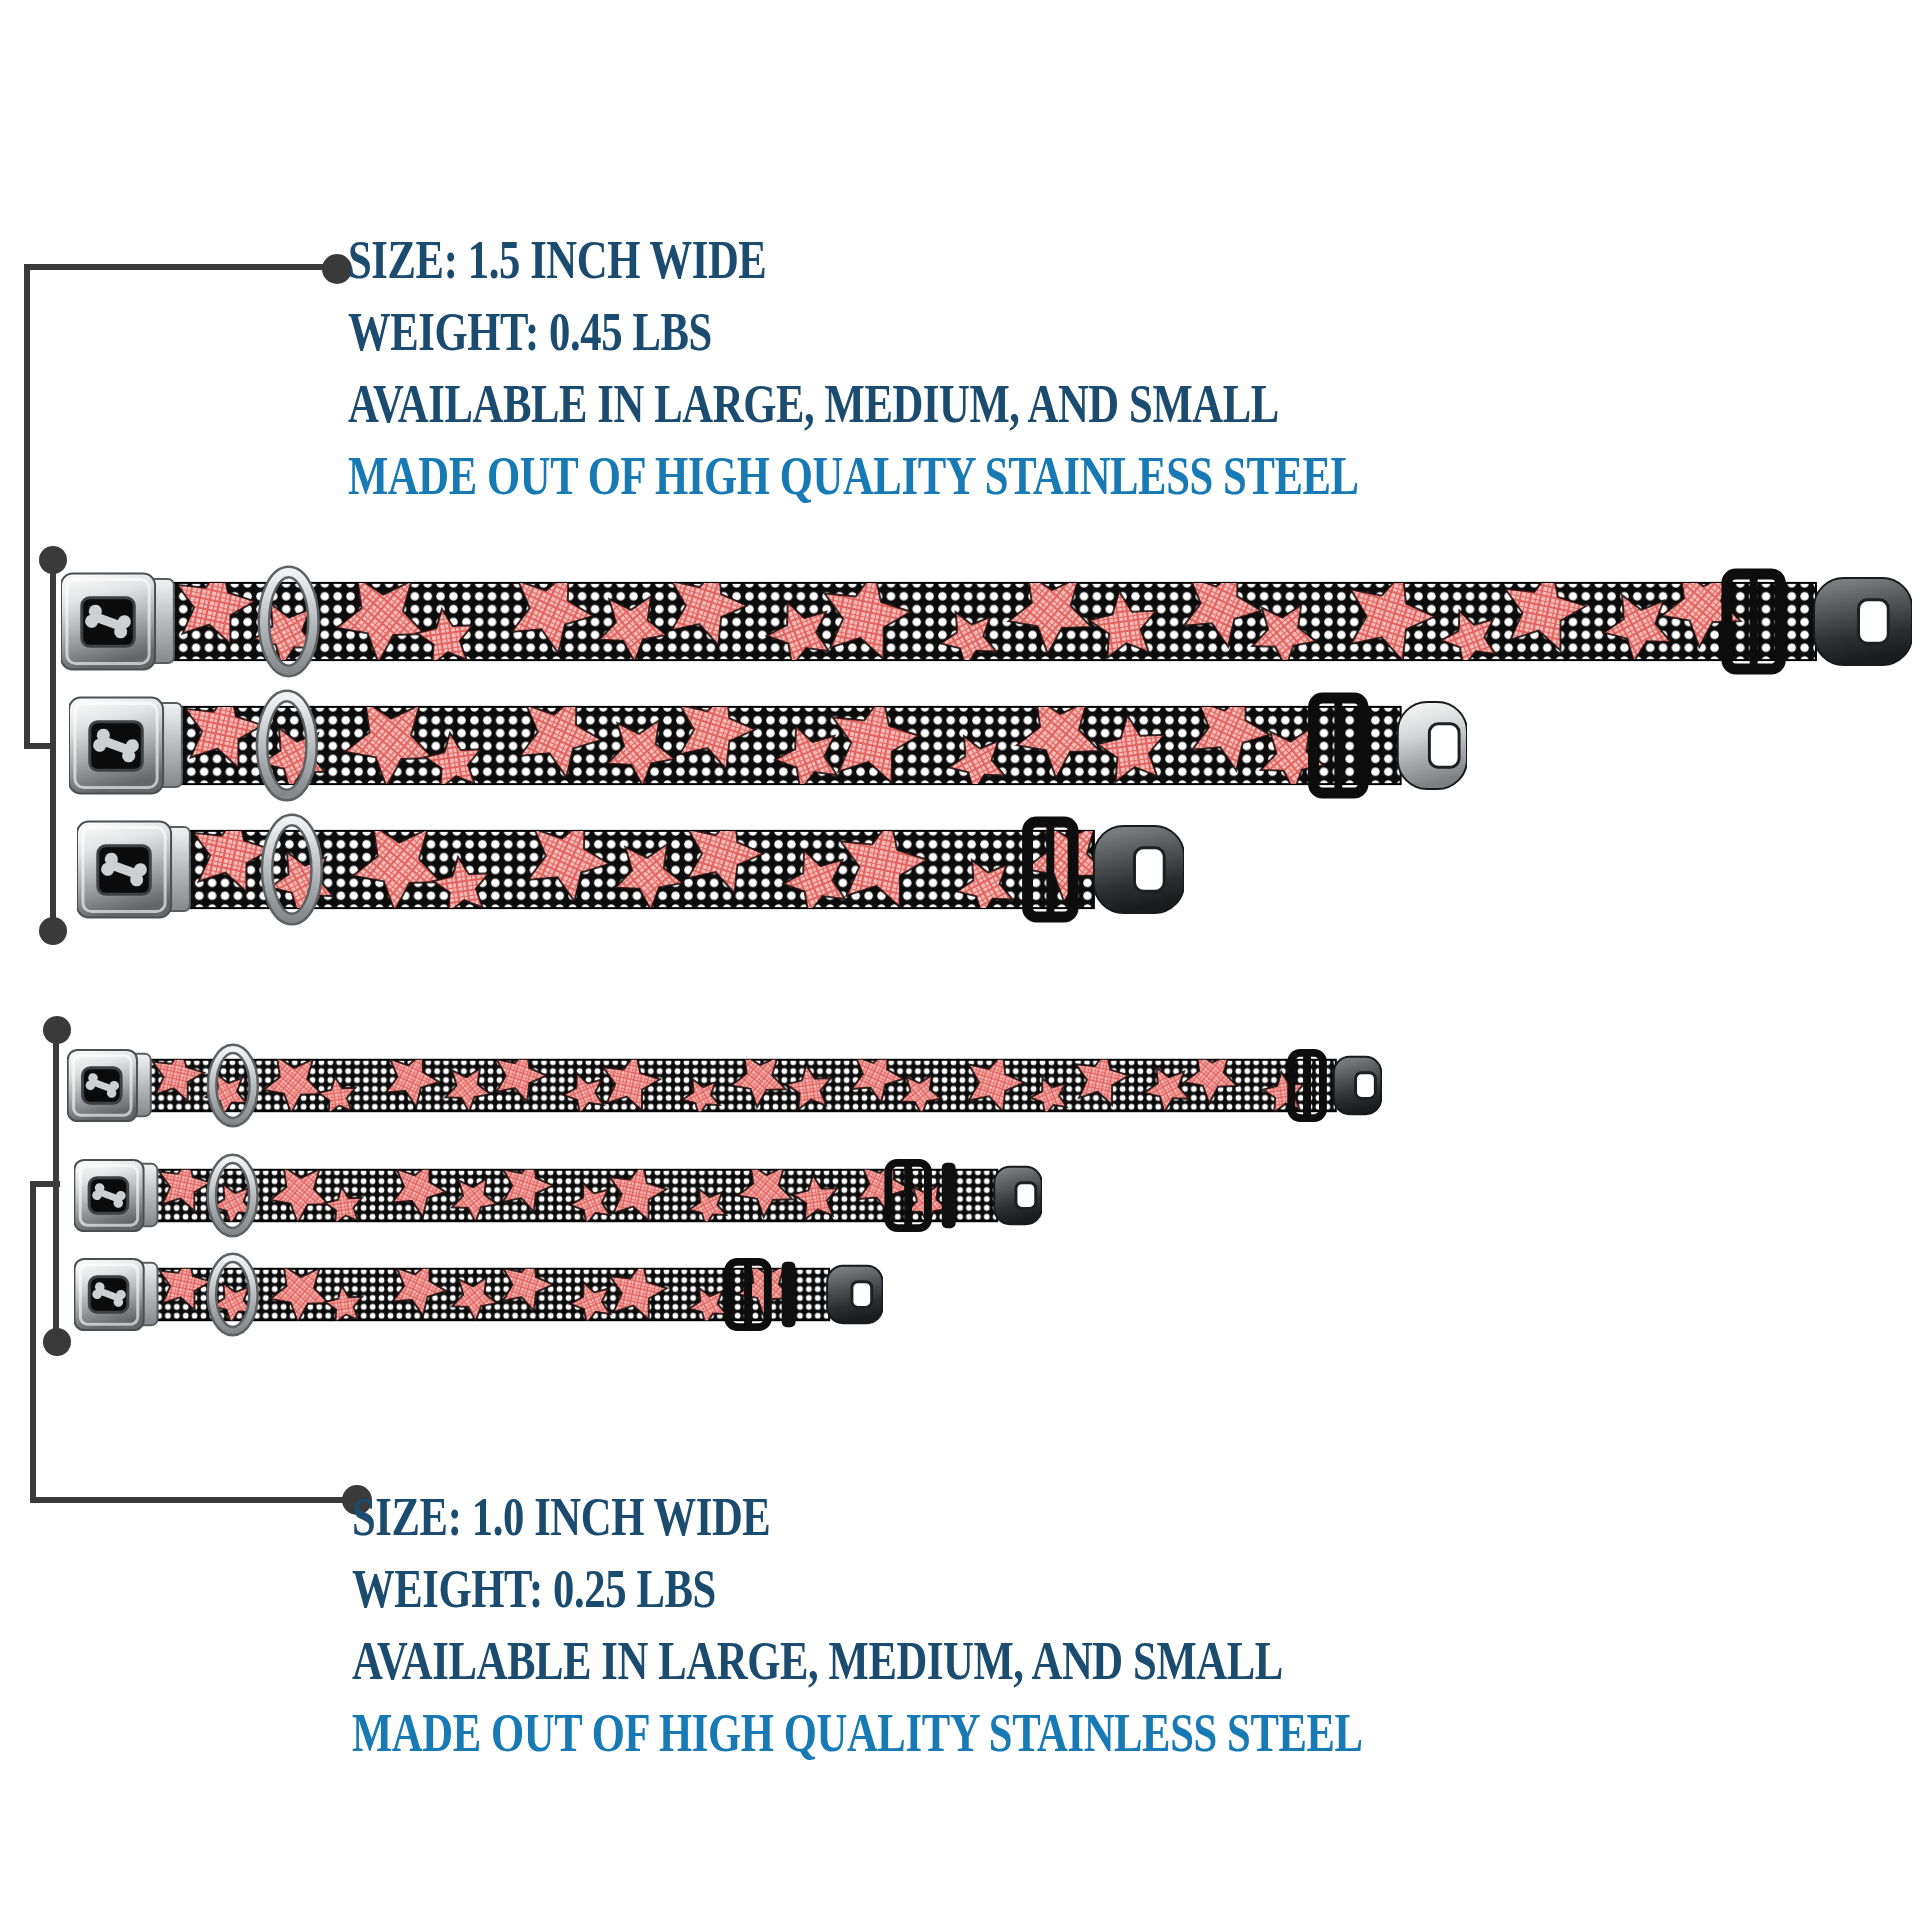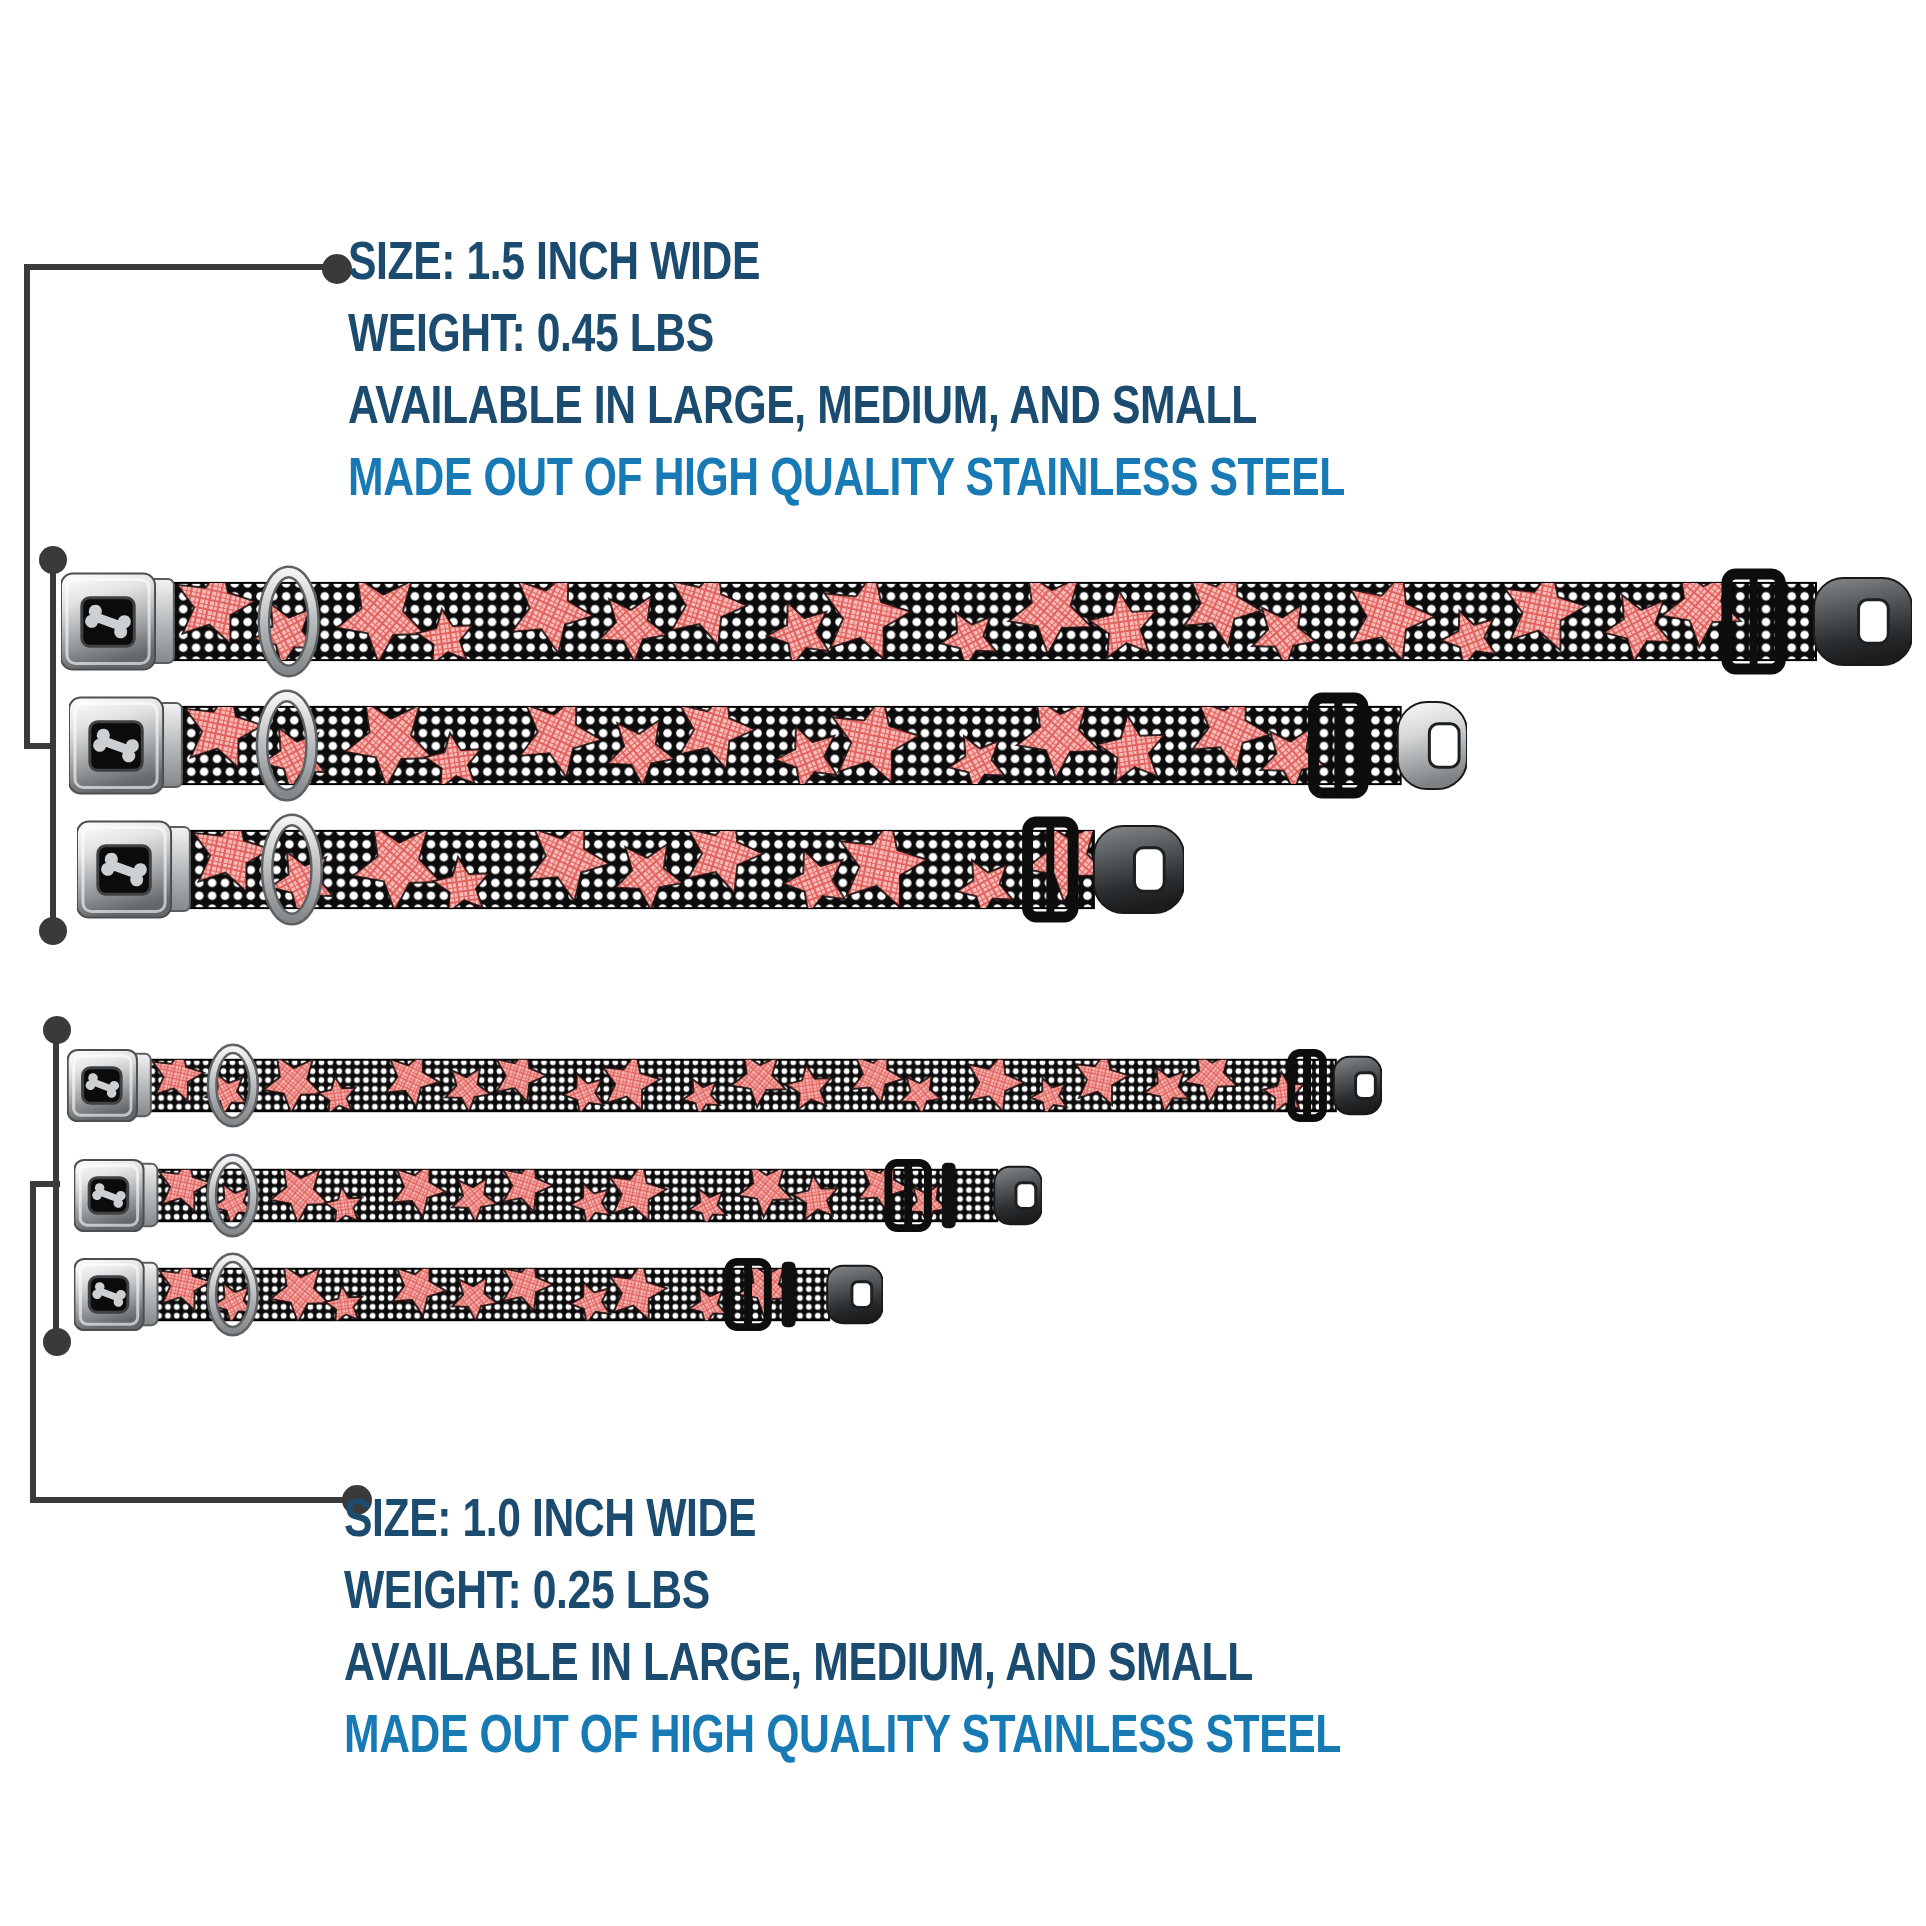--- a/index.html
+++ b/index.html
@@ -1,17 +1,17 @@
 <!DOCTYPE html>
 <html><head>
 <meta charset="utf-8">
 <style>
   html,body{margin:0;padding:0;background:#fff}
   .stage{position:relative;width:1927px;height:1927px;background:#ffffff;overflow:hidden;
-         font-family:Liberation Sans, sans-serif}
+         font-family:Liberation Serif, serif}
   .line{position:absolute;background:#3a3a3a}
   .dot{position:absolute;background:#3a3a3a;border-radius:50%}
   .spec{position:absolute}
   .spec .spec-line{font-weight:700;font-size:54px;line-height:72px;color:#1b4b6e;
          white-space:nowrap;transform:scaleX(.79);transform-origin:0 0;letter-spacing:-0.5px}
   .spec .spec-line.accent{color:#177ab5}
   .collar{position:absolute}
   svg{display:block}
 </style>
 </head>
@@ -35,21 +35,21 @@
   <div class="dot" style="left:43px;top:1328px;width:28px;height:28px"></div>
   <div class="dot" style="left:342px;top:1485px;width:30px;height:30px"></div>
 
   <div class="spec" style="left:348px;top:224px">
     <div class="spec-line">SIZE: 1.5 INCH WIDE</div>
     <div class="spec-line">WEIGHT: 0.45 LBS</div>
     <div class="spec-line">AVAILABLE IN LARGE, MEDIUM, AND SMALL</div>
     <div class="spec-line accent">MADE OUT OF HIGH QUALITY STAINLESS STEEL</div>
   </div>
 
-  <div class="spec" style="left:344px;top:1481px">
+  <div class="spec" style="left:352px;top:1481px">
     <div class="spec-line">SIZE: 1.0 INCH WIDE</div>
     <div class="spec-line">WEIGHT: 0.25 LBS</div>
     <div class="spec-line">AVAILABLE IN LARGE, MEDIUM, AND SMALL</div>
     <div class="spec-line accent">MADE OUT OF HIGH QUALITY STAINLESS STEEL</div>
   </div>
 
   <svg width="0" height="0" style="position:absolute" aria-hidden="true">
     <defs>
       <linearGradient id="chromeFace" x1="0" y1="0" x2="0.25" y2="1">
         <stop offset="0" stop-color="#ffffff"></stop>

